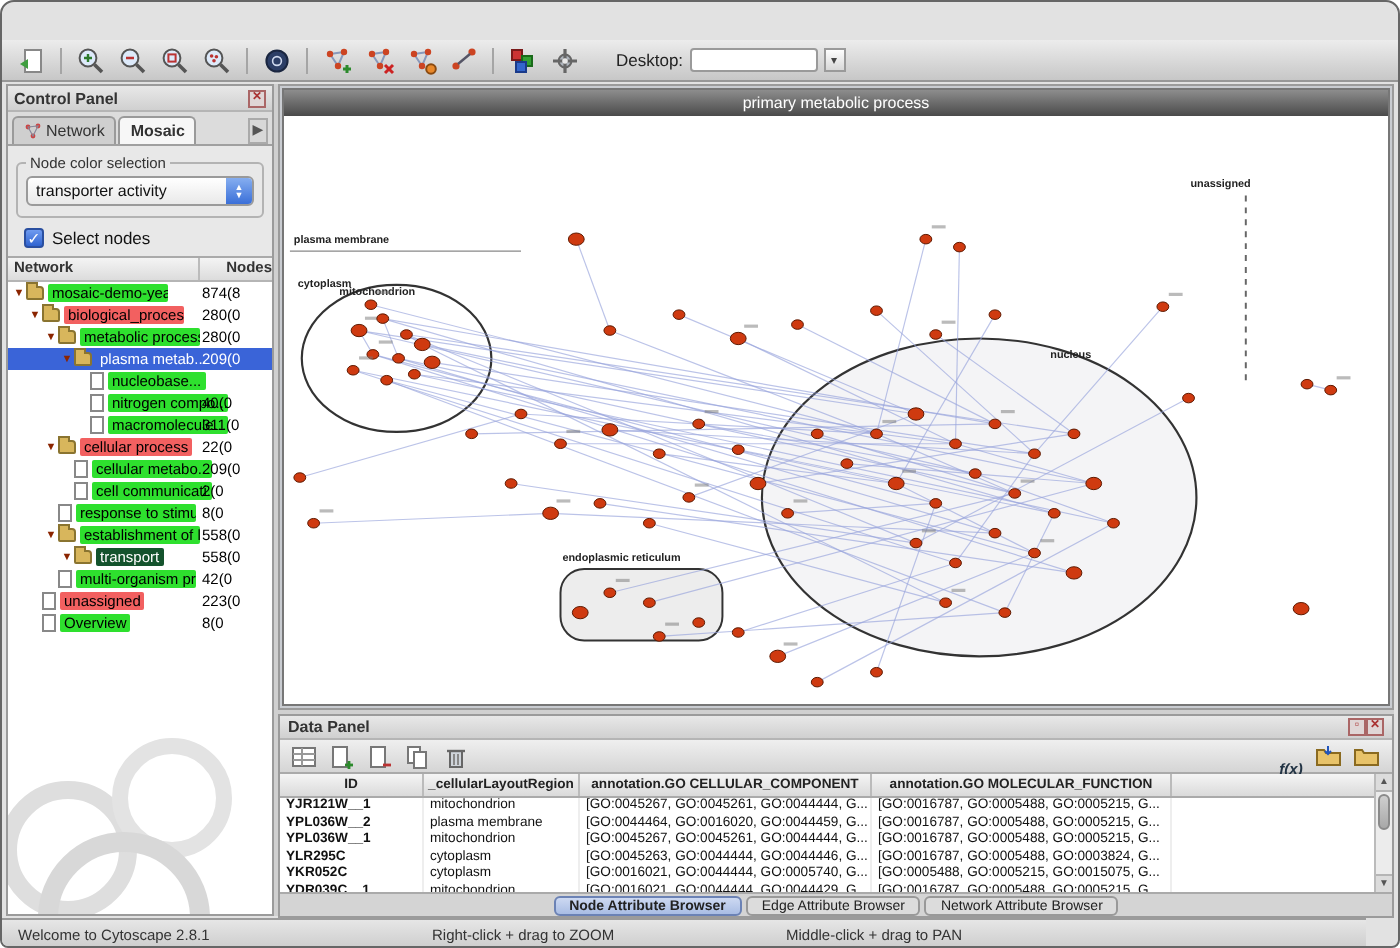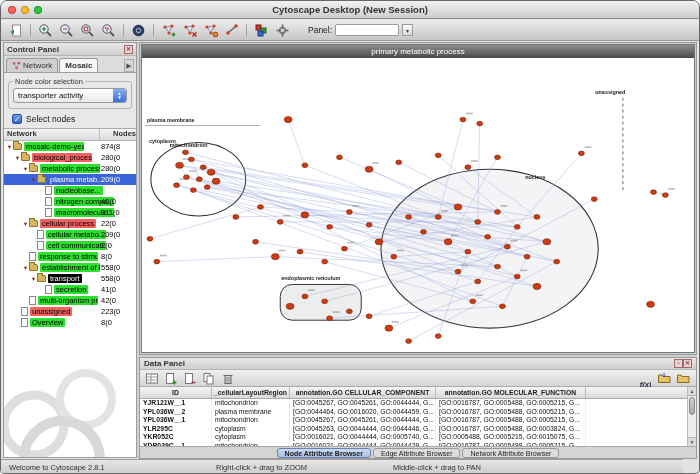--- a/index.html
+++ b/index.html
@@ -47,21 +47,21 @@
   .tree-row{height:11px;display:flex;align-items:center;font-size:7.5px;position:relative;white-space:nowrap;cursor:pointer;}
   .tree-row.sel{background:#3a64d8;color:#fff;}
   .ind{display:inline-block;height:1px;flex:none;}
   .arrow{width:7px;font-size:5.5px;color:#8b2500;text-align:center;flex:none;}
   .ficon{width:9px;height:7px;background:#d8b65c;border:1px solid #8a7430;border-radius:1px 2px 1px 1px;flex:none;margin-right:2px;position:relative;}
   .ficon:before{content:"";position:absolute;top:-3px;left:-1px;width:4px;height:2px;background:#d8b65c;border:1px solid #8a7430;border-bottom:none;}
   .licon{width:7px;height:9px;background:#fff;border:1px solid #888;flex:none;margin-right:2px;}
   .tlabel{padding:0 2px;border-radius:1px;overflow:hidden;max-width:60px;}
   .c-green{background:#2ee02e;color:#000;}
   .c-red{background:#f26060;color:#000;}
-  .c-blue{background:#000000;color:#fff;}
+  .c-blue{background:#14532d;color:#fff;}
   .c-none{background:transparent;}
   .tree-row.sel .tlabel{background:transparent;color:#fff;}
   .tcount{position:absolute;left:97px;width:36px;overflow:hidden;}
   .watermark{position:absolute;bottom:0;left:0;z-index:1;}
 
   
   .vsplit{position:absolute;top:41px;left:136px;width:2px;bottom:15px;background:#d0d0d0;cursor:col-resize;}
   .hsplit{position:absolute;top:354px;left:138px;right:2px;height:2px;background:#d0d0d0;cursor:row-resize;}
 
   
@@ -97,28 +97,20 @@
   
   .statusbar{position:absolute;left:0;right:16px;bottom:0;height:14px;background:linear-gradient(#e6e6e6,#cfcfcf);border-top:1px solid #9b9b9b;font-size:7.5px;color:#333;text-align:center;}
   .statusbar span{position:absolute;top:3px;white-space:nowrap;}
   .st1{left:8px}.st2{left:215px}.st3{left:392px}
 </style>
 </head>
 <body>
 
 <div class="window">
 
-  <div class="titlebar">
-    <div class="traffic">
-      <span class="light red"></span>
-      <span class="light yellow"></span>
-      <span class="light green"></span>
-    </div>
-    <div class="title">Cytoscape Desktop (New Session)</div>
-  </div>
 
   <div class="toolbar">
     <button class="tbtn">
         <svg width="15" height="15" viewBox="0 0 15 15">
           <rect x="4.5" y="2" width="8" height="11" fill="#fff" stroke="#888"></rect>
           <path d="M2 9 L6 6.5 L6 11.5 Z" fill="#3f9e3f"></path>
         </svg>
       </button>
     <span class="sep"></span>
     <button class="tbtn">
@@ -206,21 +198,21 @@
       </button>
     <button class="tbtn">
         <svg width="15" height="15" viewBox="0 0 15 15">
           <circle cx="7.5" cy="7.5" r="3.2" fill="#aeb4bc" stroke="#666"></circle>
           <line x1="7.5" y1="1.5" x2="7.5" y2="13.5" stroke="#666" stroke-width="1.6"></line>
           <line x1="1.5" y1="7.5" x2="13.5" y2="7.5" stroke="#666" stroke-width="1.6"></line>
           <circle cx="7.5" cy="7.5" r="1.4" fill="#e8e8e8"></circle>
         </svg>
       </button>
     <div class="search">
-      <span class="slabel">Panel:</span>
+      <span class="slabel">Desktop:</span>
       <input class="sinput" value="" style="">
       <button class="sbtn">▾</button>
     </div>
   </div>
 
   <div class="control-panel">
     <div class="cp-header">
       <span>Control Panel</span>
       <span class="spacer"></span>
       <span class="cp-float">✕</span>
@@ -343,27 +335,20 @@
             <span class="ficon"></span>
             <span class="tlabel c-green">establishment of lo...</span>
             <span class="tcount">558(0</span>
           </div>
           <div class="tree-row">
             <span class="ind" style="width: 26px;"></span>
             <span class="arrow">▼</span>
             <span class="ficon"></span>
             <span class="tlabel c-blue">transport</span>
             <span class="tcount">558(0</span>
-          </div>
-          <div class="tree-row">
-            <span class="ind" style="width: 34px;"></span>
-            <span class="arrow"></span>
-            <span class="licon"></span>
-            <span class="tlabel c-green">secretion</span>
-            <span class="tcount">41(0</span>
           </div>
           <div class="tree-row">
             <span class="ind" style="width: 18px;"></span>
             <span class="arrow"></span>
             <span class="licon"></span>
             <span class="tlabel c-green">multi-organism pro...</span>
             <span class="tcount">42(0</span>
           </div>
           <div class="tree-row">
             <span class="ind" style="width: 10px;"></span>

